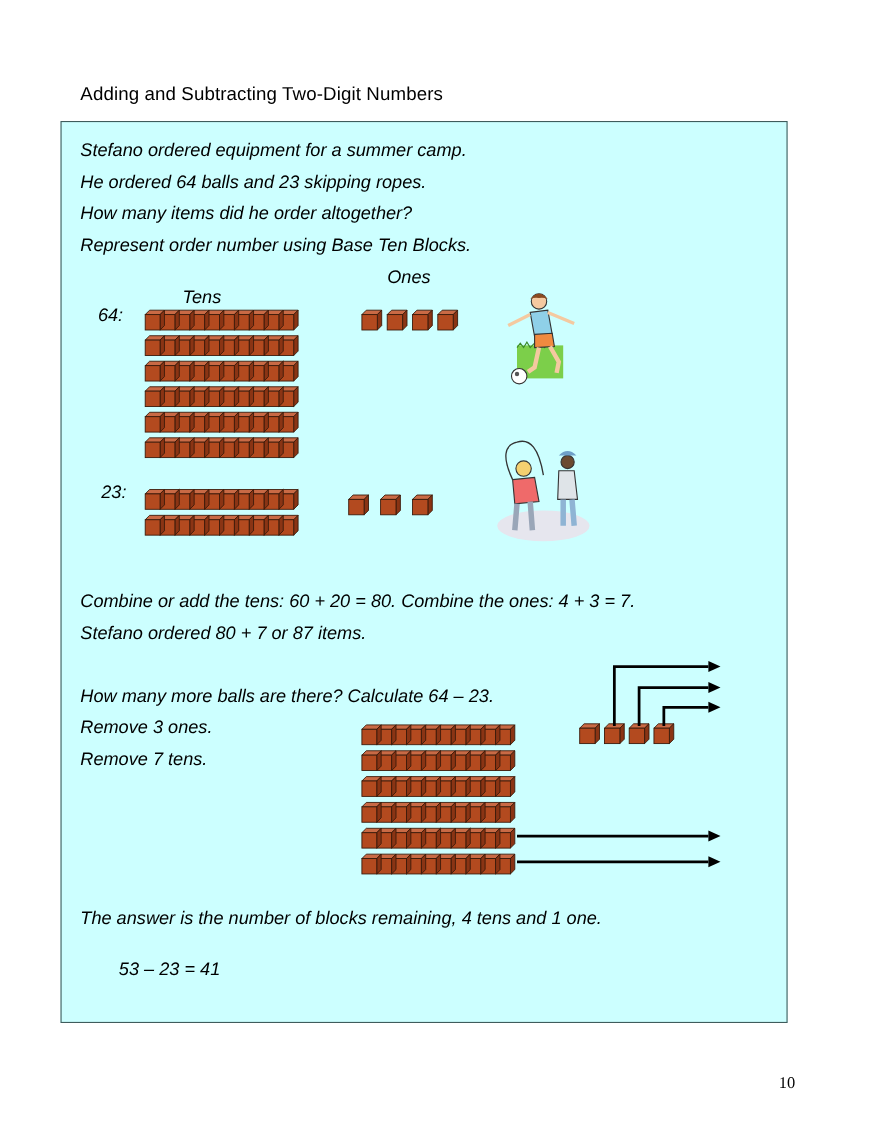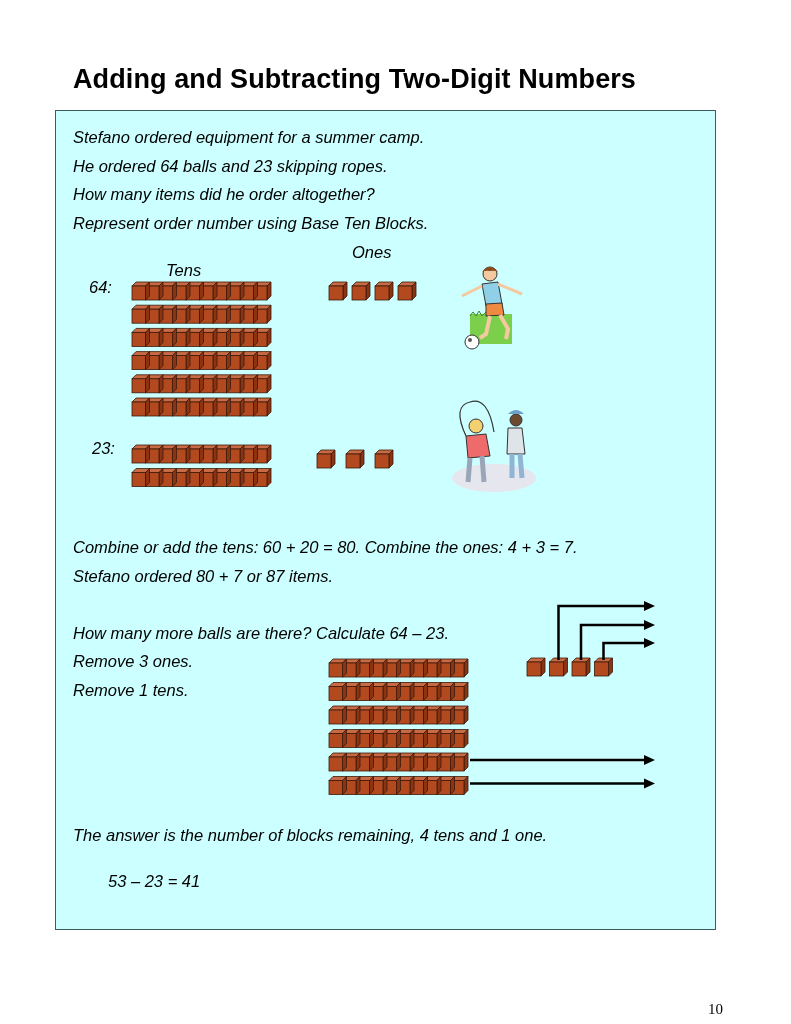--- a/index.html
+++ b/index.html
@@ -1,26 +1,26 @@
 <!DOCTYPE html>
 <html><head>
   <meta charset="utf-8">
   <style>
     html, body { margin: 0; padding: 0; }
     body {
       width: 791px; height: 1024px; background: #ffffff; position: relative; overflow: hidden;
       font-family: "Liberation Sans", sans-serif; color: #000;
     }
-    .title { position: absolute; left: 73px; top: 64px; font-size: 27px; letter-spacing: 0.1px; font-weight: bold; }
+    .title { position: absolute; left: 73px; top: 76px; font-size: 17px; letter-spacing: 0.1px; }
     .panel {
       position: absolute; left: 55px; top: 110px; width: 661px; height: 820px;
       background: #ccffff; border: 1px solid #3f5c5c; box-sizing: border-box;
     }
     .txt { position: absolute; font-size: 16.5px; white-space: nowrap; font-style: italic; }
-    .page-num { position: absolute; left: 708px; top: 977px; font-family: "Liberation Serif", serif; font-size: 15px; margin-top: 24px; }
+    .page-num { position: absolute; left: 708px; top: 977px; font-family: "Liberation Serif", serif; font-size: 15px; }
     svg { position: absolute; left: 0; top: 0; overflow: visible; }
     .clipart { position: absolute; }
   </style>
 </head>
 <body>
 
 <div class="title">Adding and Subtracting Two-Digit Numbers</div>
 
 <div class="panel"></div>
 
@@ -540,18 +540,18 @@
     <path d="M64 30 l14 0 l3 26 l-18 0z" fill="#dfe4e8" stroke="#333" stroke-width="1"></path>
     <path d="M68 56 l0 24 M76 56 l2 24" stroke="#8fb4d4" stroke-width="5"></path>
   </svg>
 </div>
 
 <div class="txt" style="left:73px; top:538px;">Combine or add the tens: 60 + 20 = 80. Combine the ones: 4 + 3 = 7.</div>
 <div class="txt" style="left:73px; top:567px;">Stefano ordered 80 + 7 or 87 items.</div>
 
 <div class="txt" style="left:73px; top:624px;">How many more balls are there? Calculate  64 – 23.</div>
 <div class="txt" style="left:73px; top:652px;">Remove 3 ones.</div>
-<div class="txt" style="left:73px; top:681px;">Remove 1 tens.</div>
+<div class="txt" style="left:73px; top:681px;">Remove 7 tens.</div>
 
 <div class="txt" style="left:73px; top:826px;">The answer is the number of blocks remaining, 4 tens and 1 one.</div>
 <div class="txt" style="left:108px; top:872px;">53 – 23 = 41</div>
 
 <div class="page-num">10</div>
 
 </body></html>

